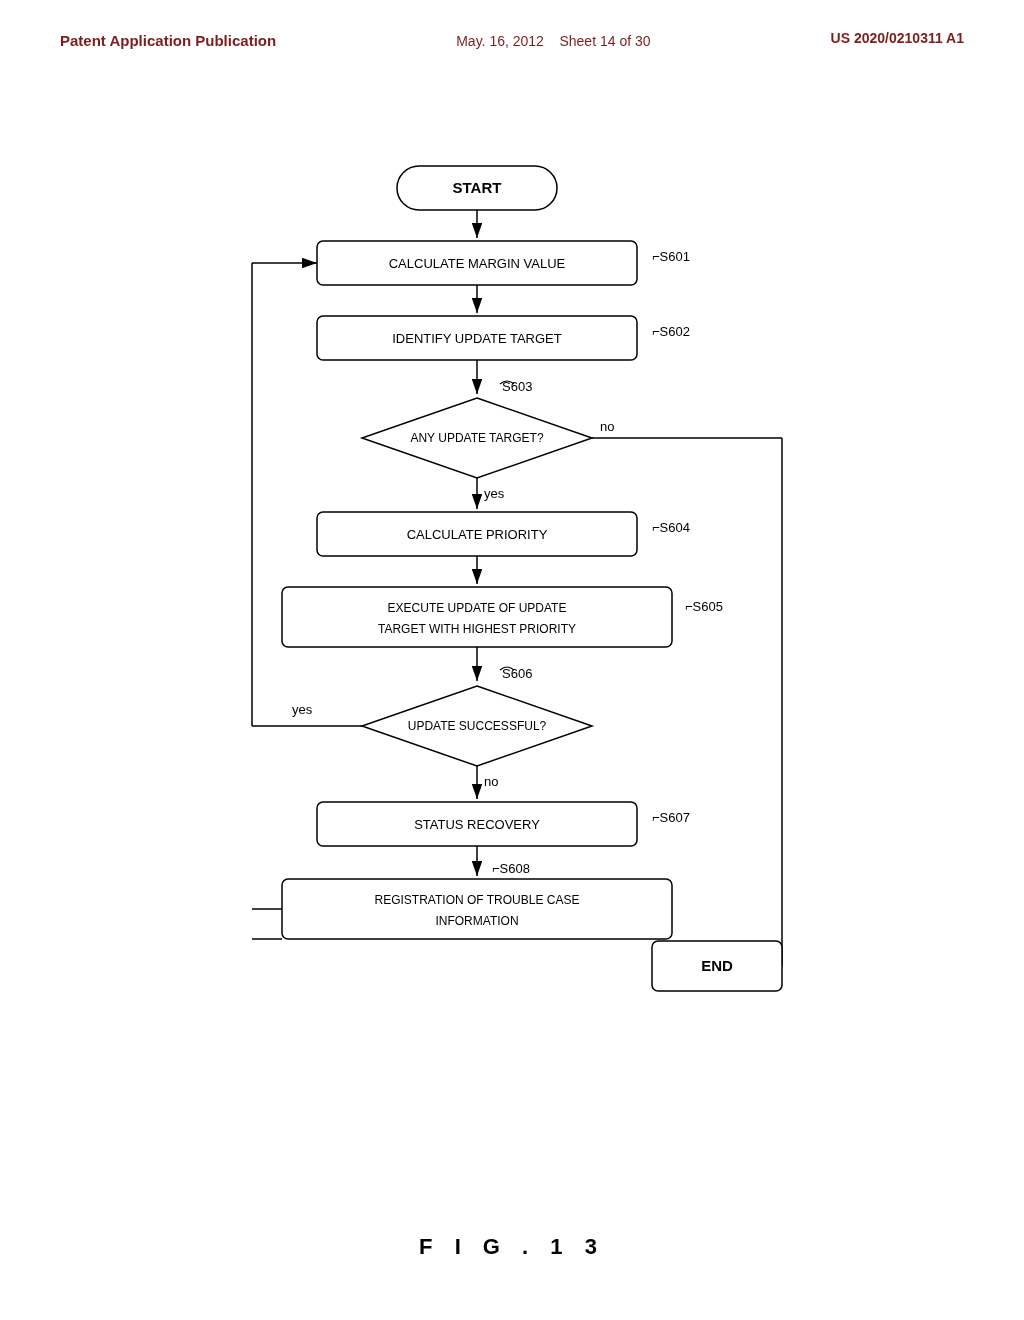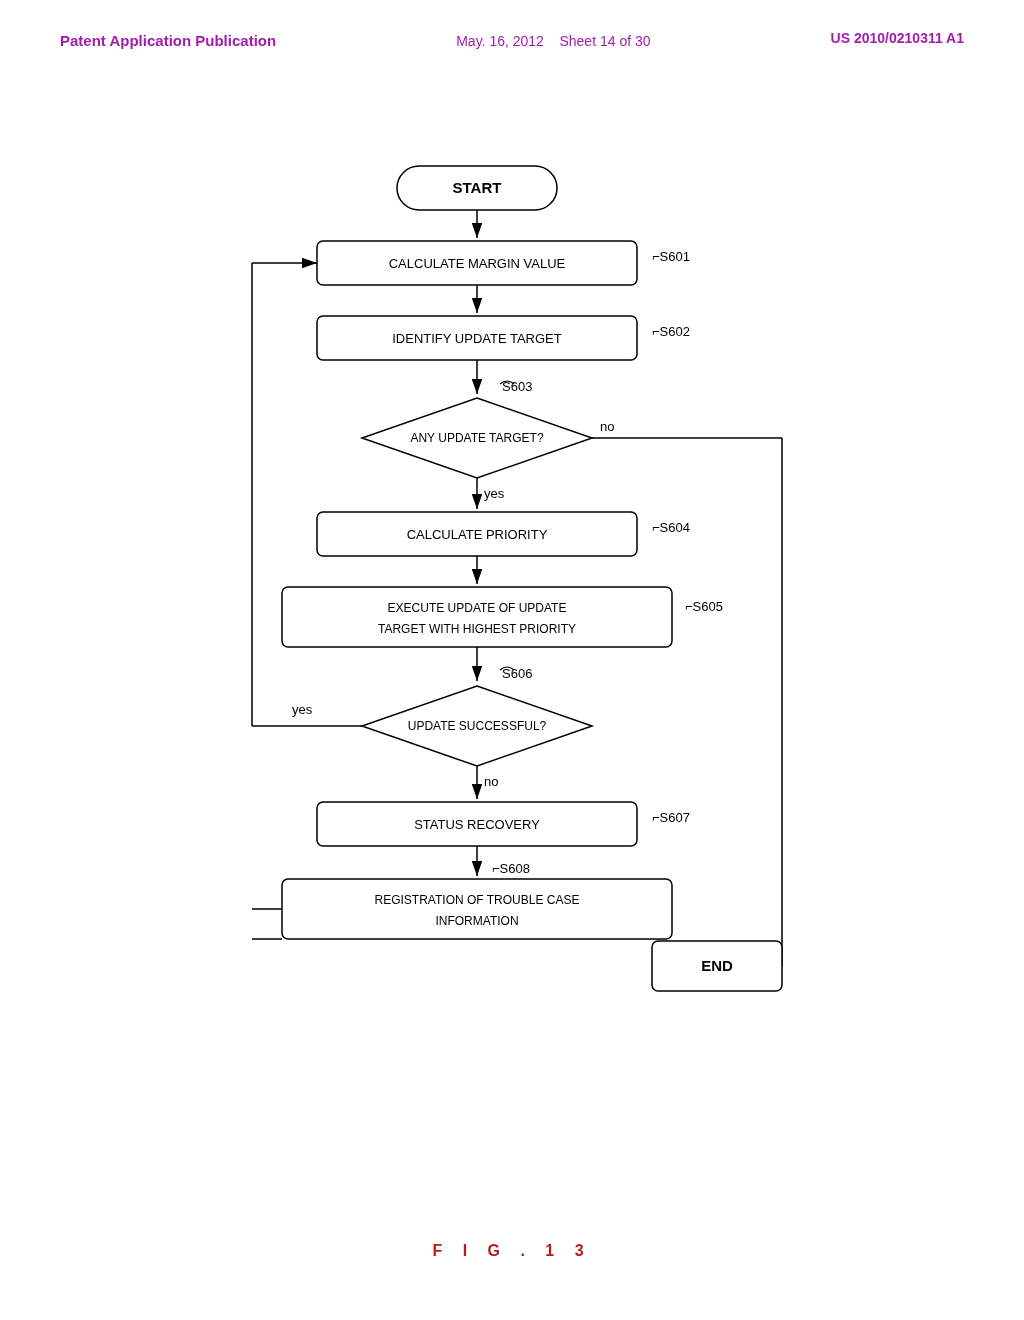--- a/index.html
+++ b/index.html
@@ -11,21 +11,21 @@
       position: relative;
       overflow: hidden;
     }
 
     .header {
       display: flex;
       justify-content: space-between;
       align-items: flex-start;
       padding: 30px 60px 0 60px;
       font-size: 14px;
-      color: #a21caf;
+      color: #7f1d1d;
     }
 
     .header-left {
       font-weight: bold;
       font-size: 15px;
       line-height: 1.4;
     }
 
     .header-center {
       font-size: 14px;
@@ -51,36 +51,36 @@
     svg.flowchart {
       width: 100%;
       height: 100%;
     }
 
     .figure-label {
       position: absolute;
       bottom: 60px;
       left: 50%;
       transform: translateX(-50%);
-      font-size: 16px;
+      font-size: 22px;
       font-weight: bold;
       letter-spacing: 8px;
-      color: #b91c1c;
+      color: #000000;
     }
   </style>
 </head>
 <body>
 
 <div class="header">
   <div class="header-left">Patent Application Publication</div>
   <div class="header-center">
     <span>May. 16, 2012</span>&nbsp;&nbsp;&nbsp;
     <span>Sheet 14 of 30</span>
   </div>
-  <div class="header-right">US 2010/0210311 A1</div>
+  <div class="header-right">US 2020/0210311 A1</div>
 </div>
 
 <div class="diagram-container">
   <svg class="flowchart" viewBox="0 0 700 980" xmlns="http://www.w3.org/2000/svg">
 
     <defs>
       <marker id="arrowhead" markerWidth="10" markerHeight="7" refX="10" refY="3.5" orient="auto">
         <polygon points="0 0, 10 3.5, 0 7" fill="#000"></polygon>
       </marker>
     </defs>

